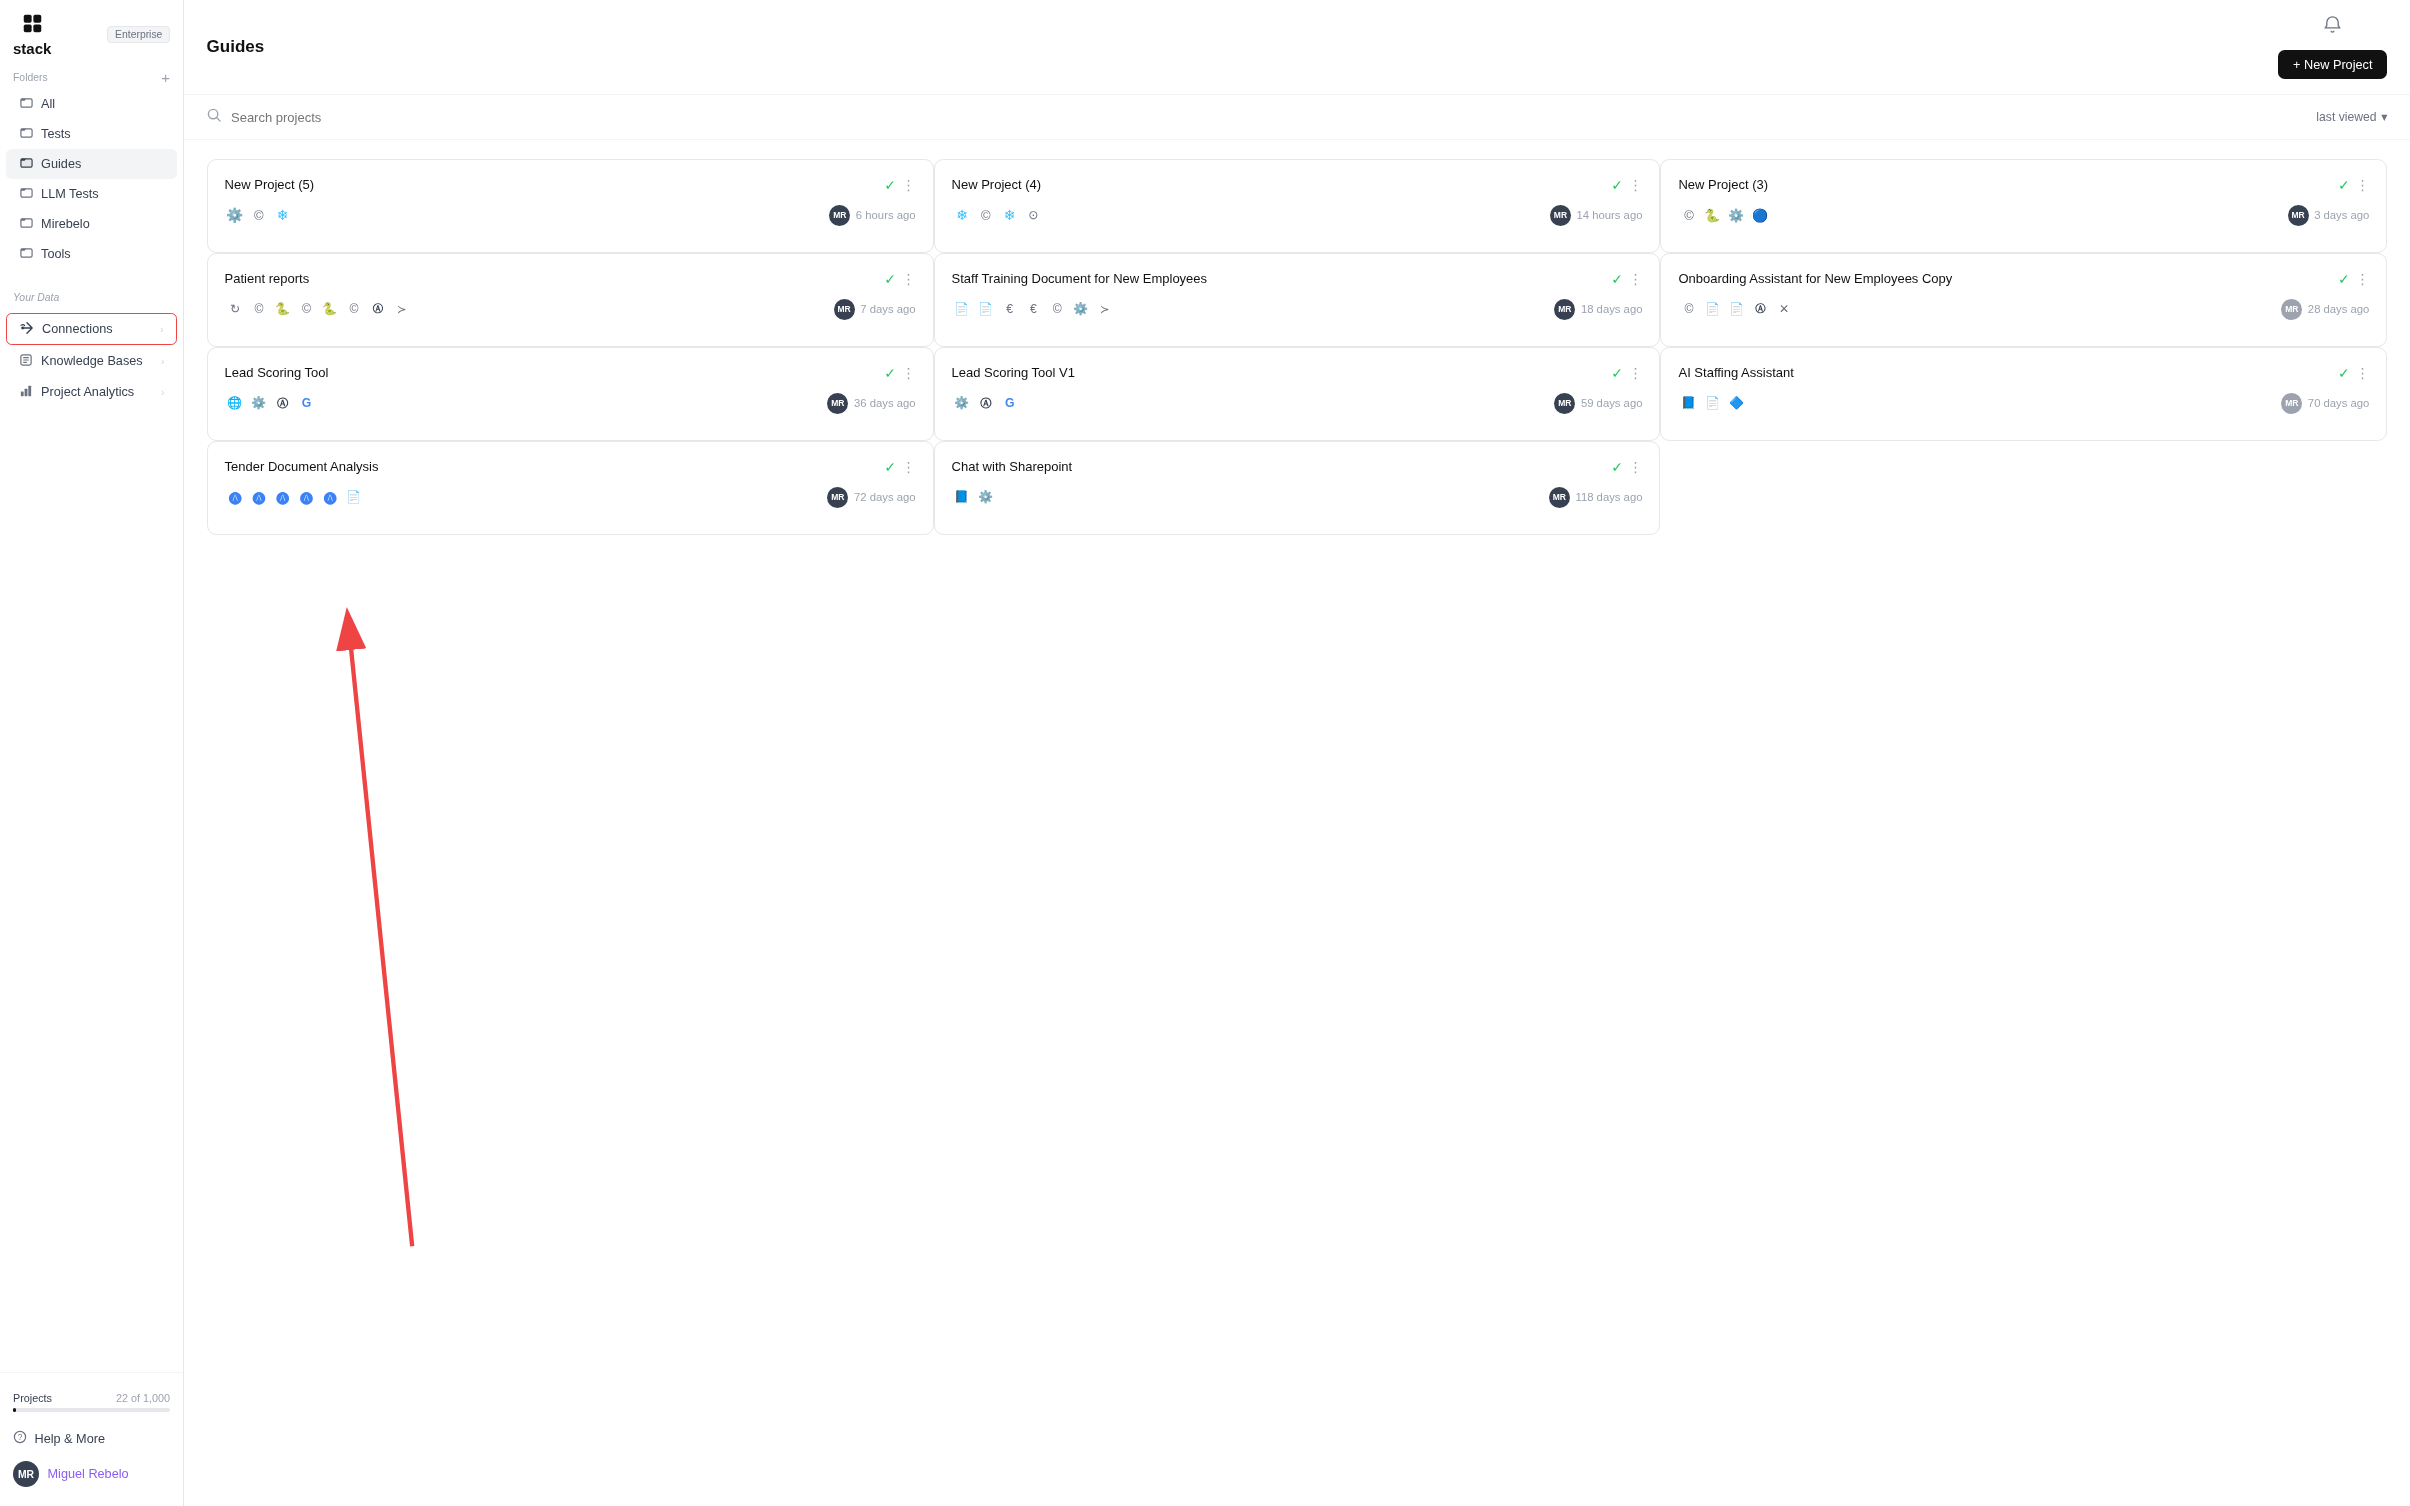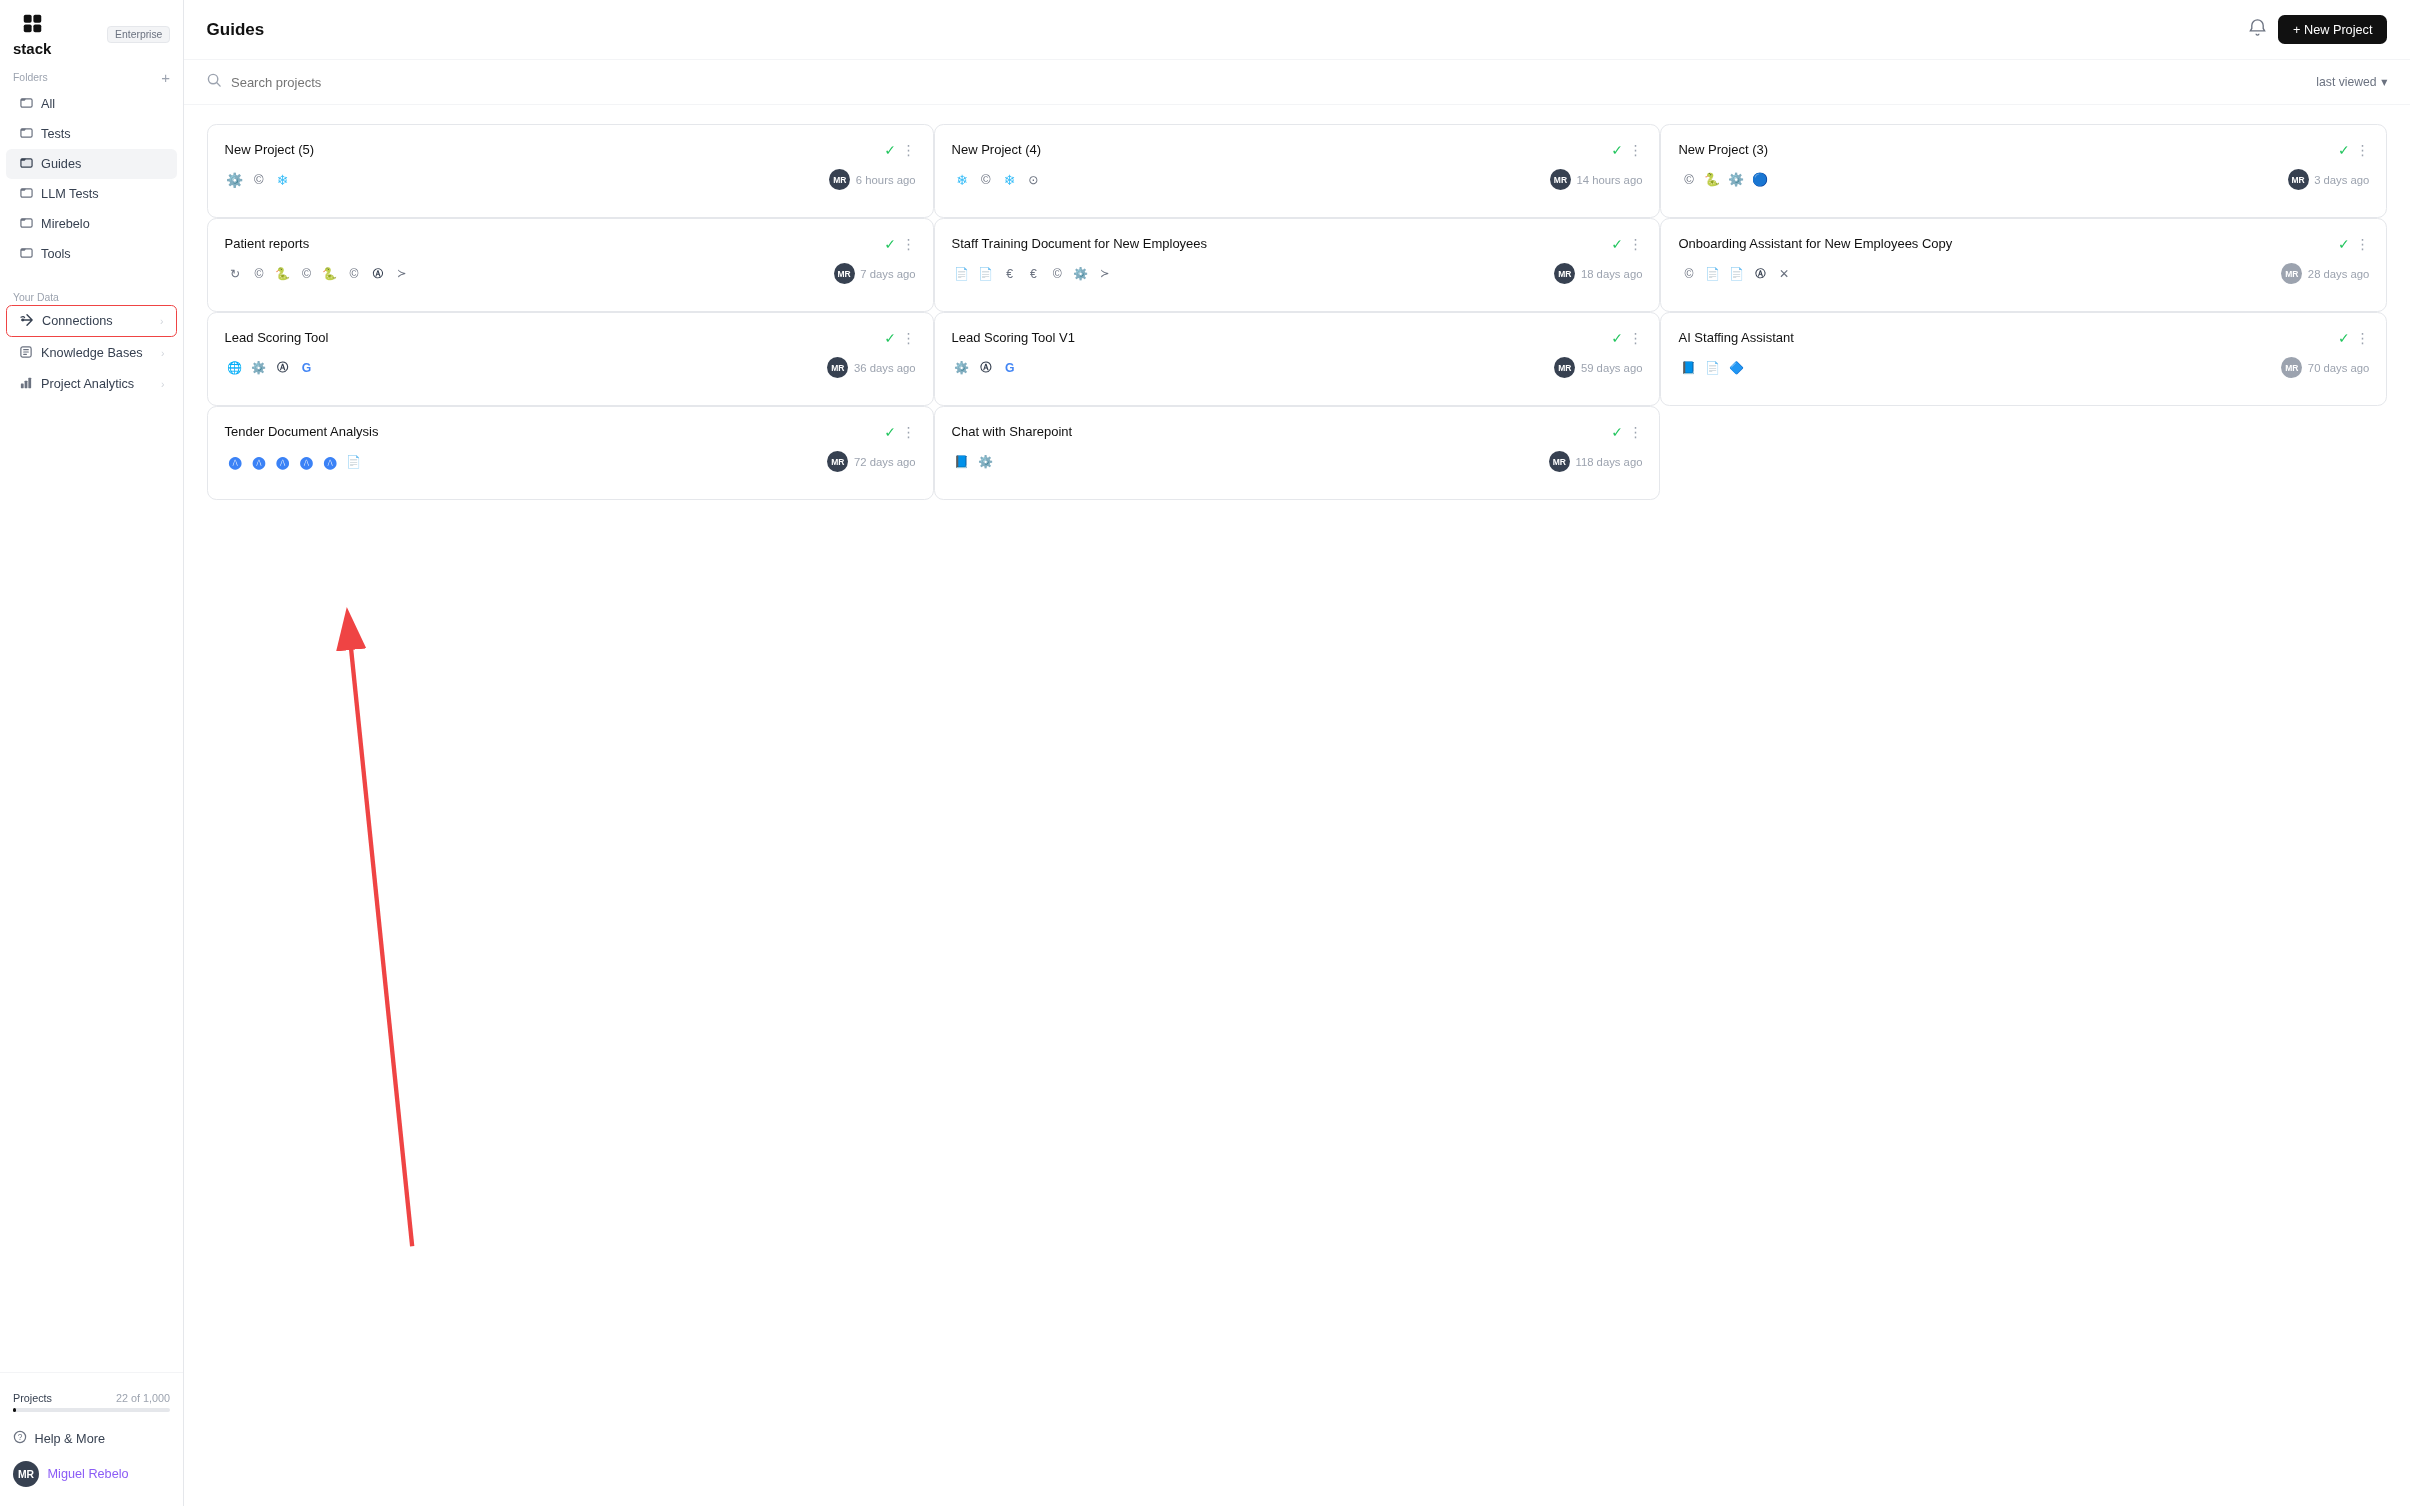--- a/index.html
+++ b/index.html
@@ -40,23 +40,24 @@
       color: #6b7280;
       font-size: 10.4px;
       padding: 1.9px 6.6px;
       border-radius: 3.8px;
       border: 0.9px solid #e5e7eb;
     }
     .sidebar-section-label {
       color: #9ca3af;
       font-size: 10.4px;
       font-weight: 500;
-      padding: 15px 13px 1px 13px;
+      padding: 15px 13px 9px 13px;
       text-transform: none;
       letter-spacing: 0;
+      font-style: italic;
     }
     .sidebar-section-header {
       display: flex;
       align-items: center;
       justify-content: space-between;
       padding: 13px 13px 3.8px 13px;
     }
     .sidebar-section-title {
       color: #9ca3af;
       font-size: 10.4px;
@@ -172,20 +173,21 @@
     }
     .main-title {
       font-size: 17px;
       font-weight: 600;
       color: #111;
     }
     .header-right {
       display: flex;
       align-items: center;
       gap: 11.3px;
+      flex-direction: column;
     }
     .notif-btn {
       background: none;
       border: none;
       cursor: pointer;
       color: #6b7280;
       font-size: 17px;
     }
     .new-project-btn {
       background: #111;

